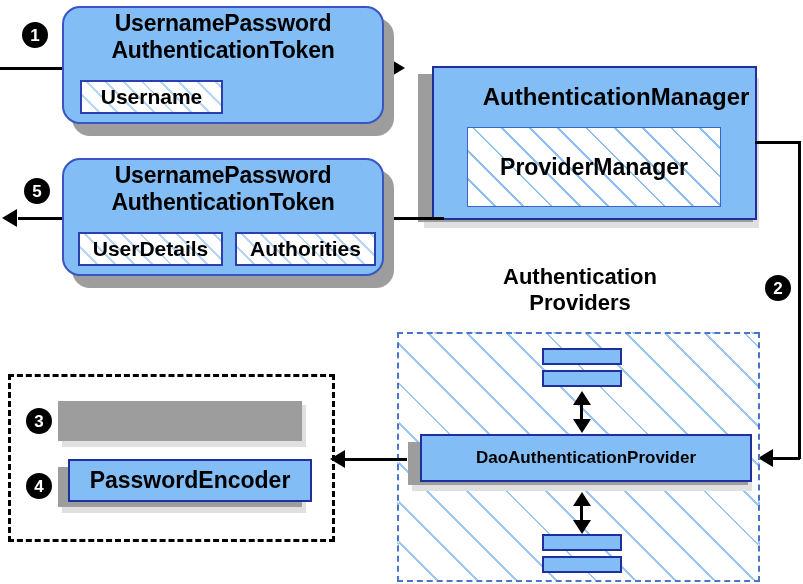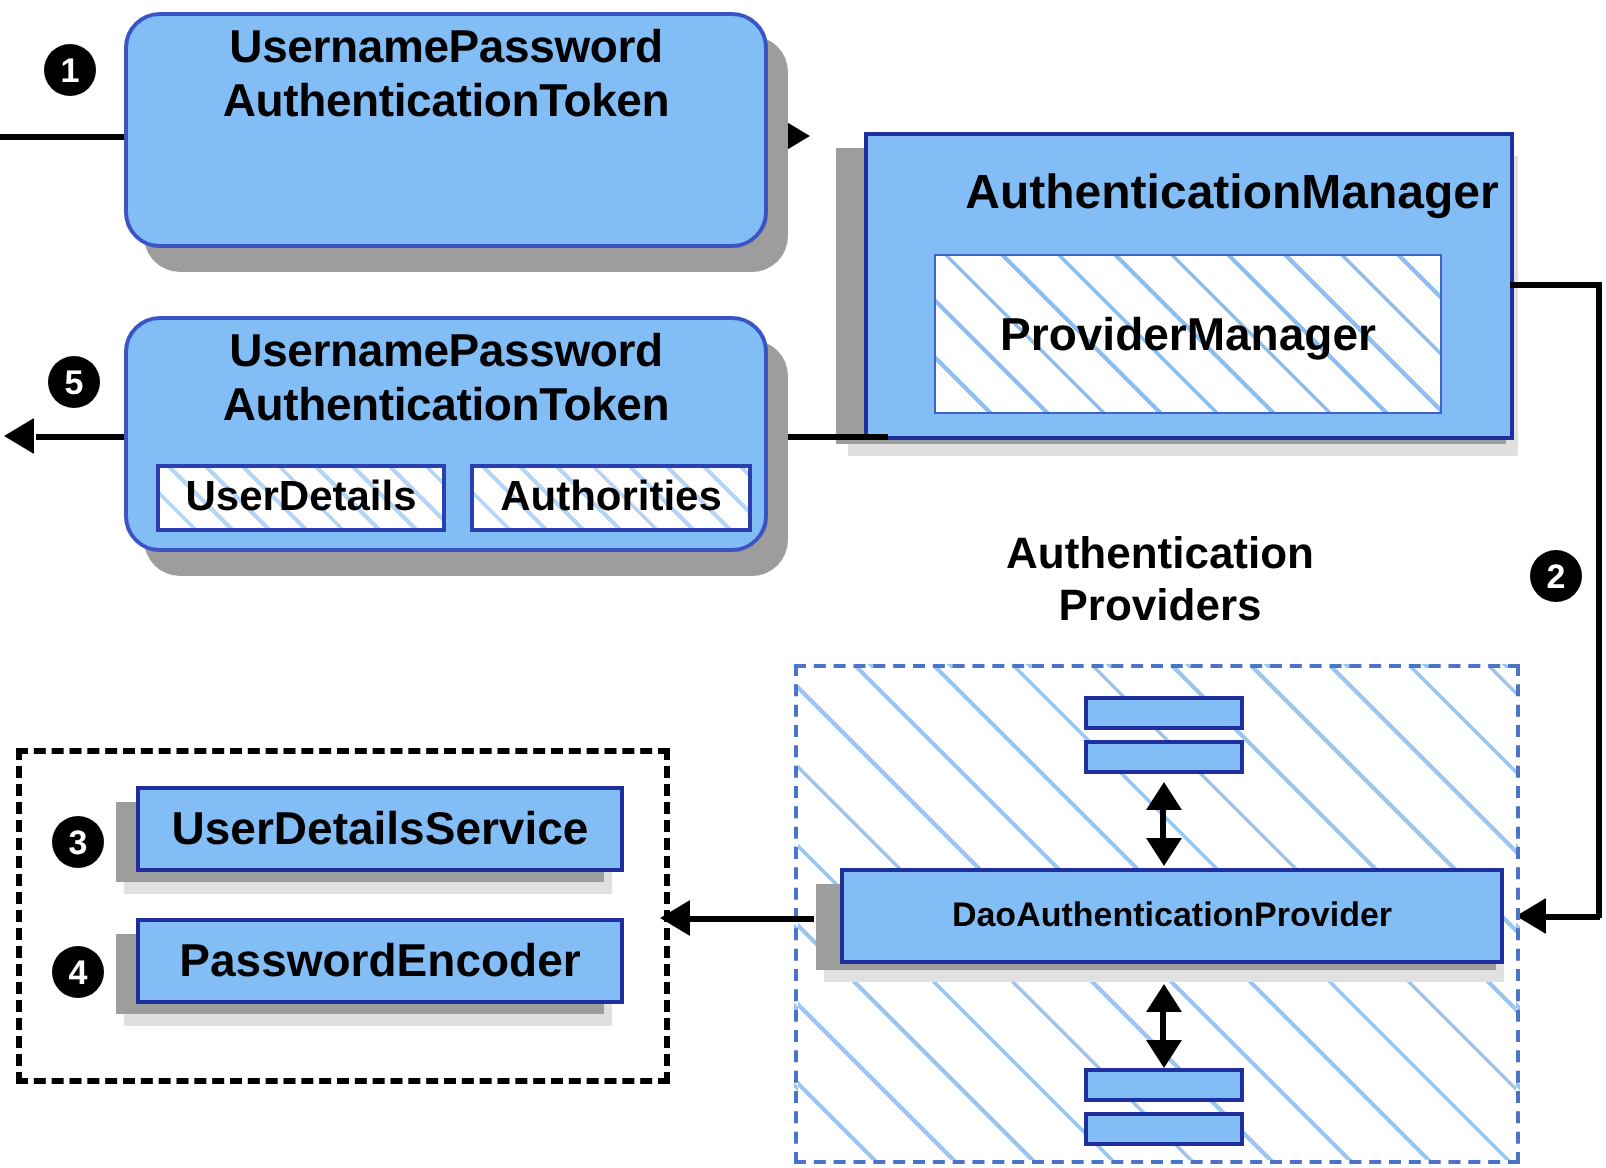--- a/index.html
+++ b/index.html
@@ -183,20 +183,21 @@
   <div class="arrow arrow-right" style="left:390px;top:59px;"></div>
 
   <div class="badge" style="left:22px;top:22px;">1</div>
 
   <div class="shadow-dark shadow-round" style="left:72px;top:18px;width:322px;height:118px;"></div>
   <div class="node node-round" style="left:62px;top:6px;width:322px;height:118px;"></div>
 
   <div class="token-title" style="left:62px;top:10px;width:322px;">UsernamePassword</div>
   <div class="token-title" style="left:62px;top:37px;width:322px;">AuthenticationToken</div>
 
+  <div class="sub-chip" style="left:80px;top:80px;width:143px;height:34px;">Username</div>
 
   <div class="shadow-light" style="left:424px;top:78px;width:335px;height:150px;"></div>
   <div class="shadow-dark" style="left:418px;top:74px;width:335px;height:148px;"></div>
   <div class="node" style="left:432px;top:66px;width:325px;height:154px;display:block;"></div>
 
   <div class="plain-label" style="left:432px;top:84px;width:368px;font-size:24px;">AuthenticationManager</div>
 
   <div class="hatch-panel" style="left:467px;top:127px;width:254px;height:80px;">ProviderManager</div>
 
   <div class="line-h" style="left:755px;top:141px;width:46px;"></div>
@@ -247,19 +248,18 @@
   <div class="line-h" style="left:345px;top:458px;width:62px;"></div>
   <div class="arrow arrow-left" style="left:330px;top:450px;"></div>
 
   <div class="dashed-black" style="left:8px;top:374px;width:327px;height:168px;"></div>
 
   <div class="badge" style="left:26px;top:408px;">3</div>
   <div class="badge" style="left:26px;top:473px;">4</div>
 
   <div class="shadow-light" style="left:62px;top:405px;width:244px;height:42px;"></div>
   <div class="shadow-dark" style="left:58px;top:401px;width:244px;height:40px;"></div>
-  <div class="node" style="left:68px;top:393px;width:244px;height:43px;font-size:23px;">UserDetailsService</div>
 
   <div class="shadow-light" style="left:62px;top:471px;width:244px;height:42px;"></div>
   <div class="shadow-dark" style="left:58px;top:467px;width:244px;height:40px;"></div>
   <div class="node" style="left:68px;top:459px;width:244px;height:43px;font-size:23px;">PasswordEncoder</div>
 
 </div>
 
 </body></html>

